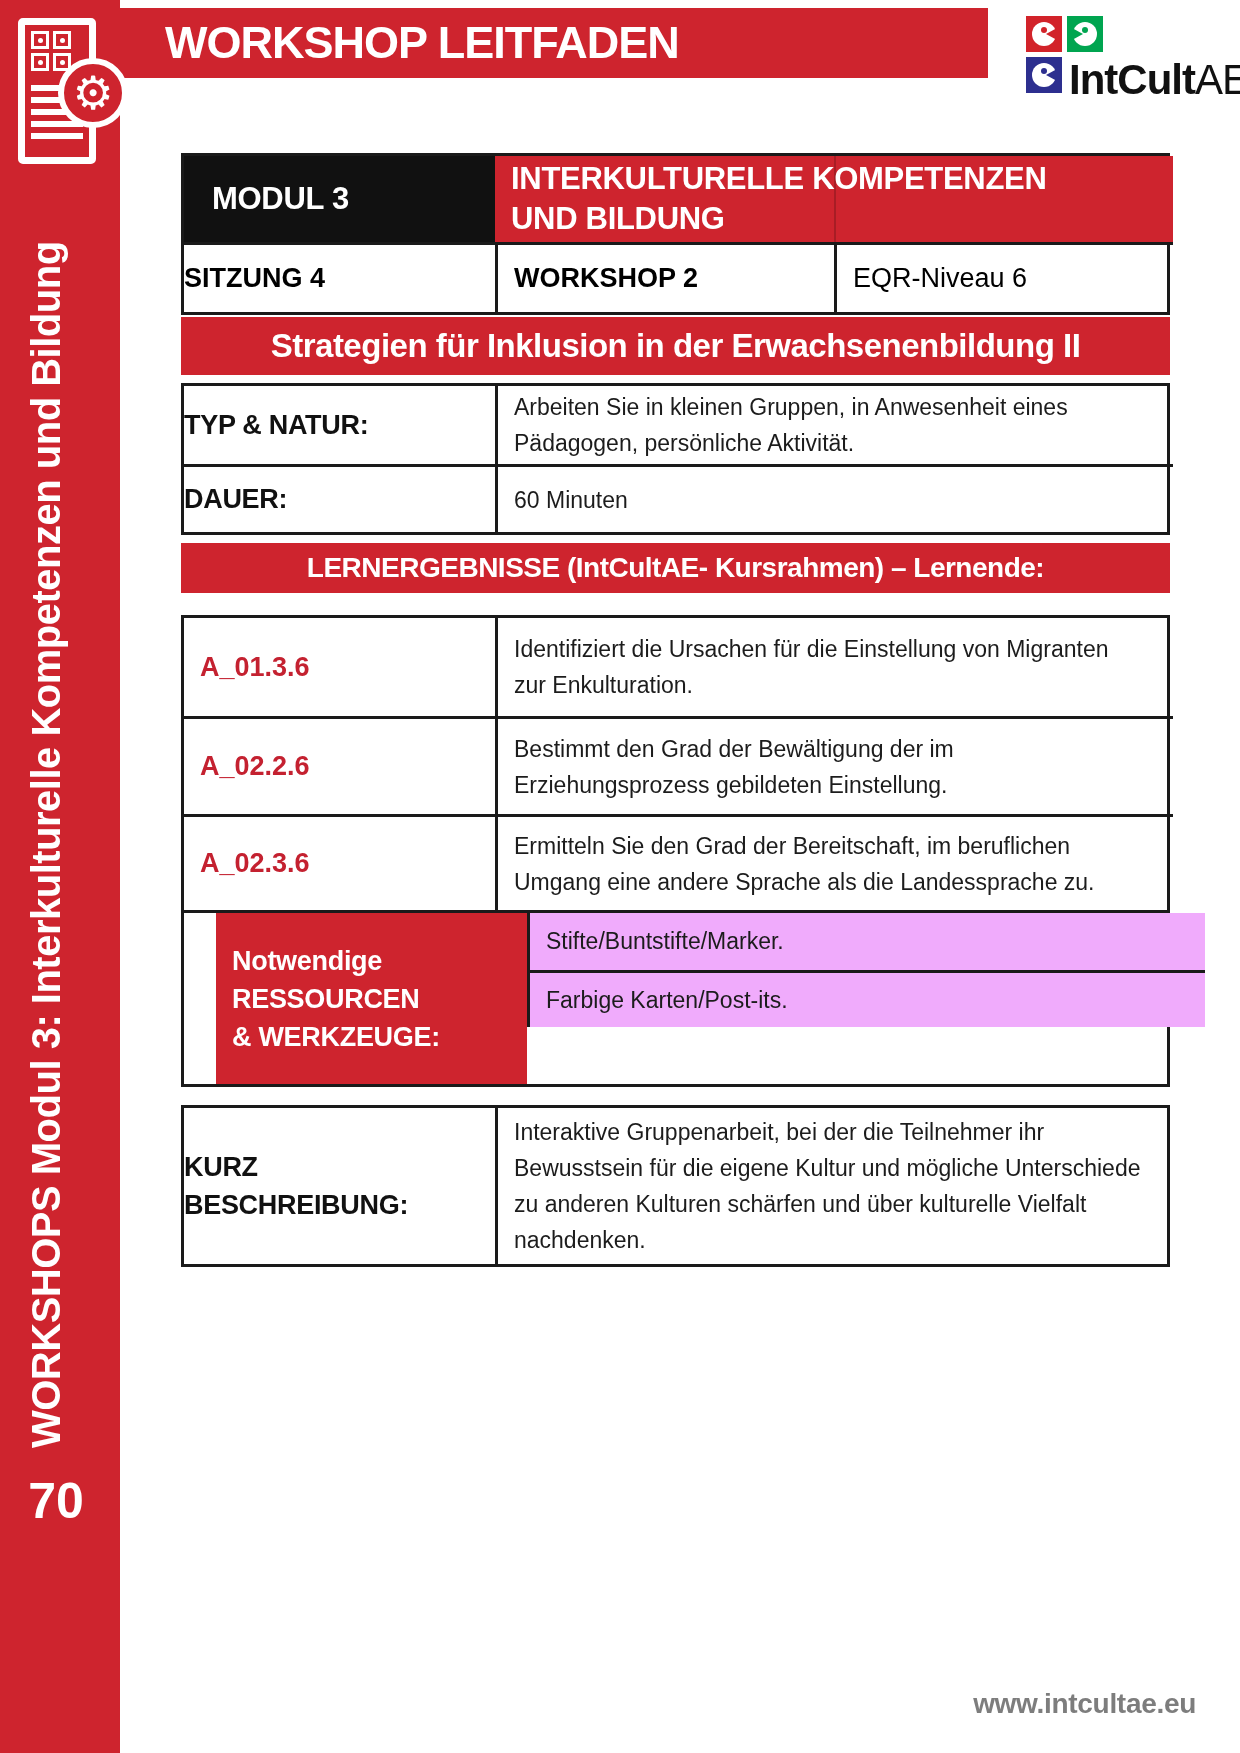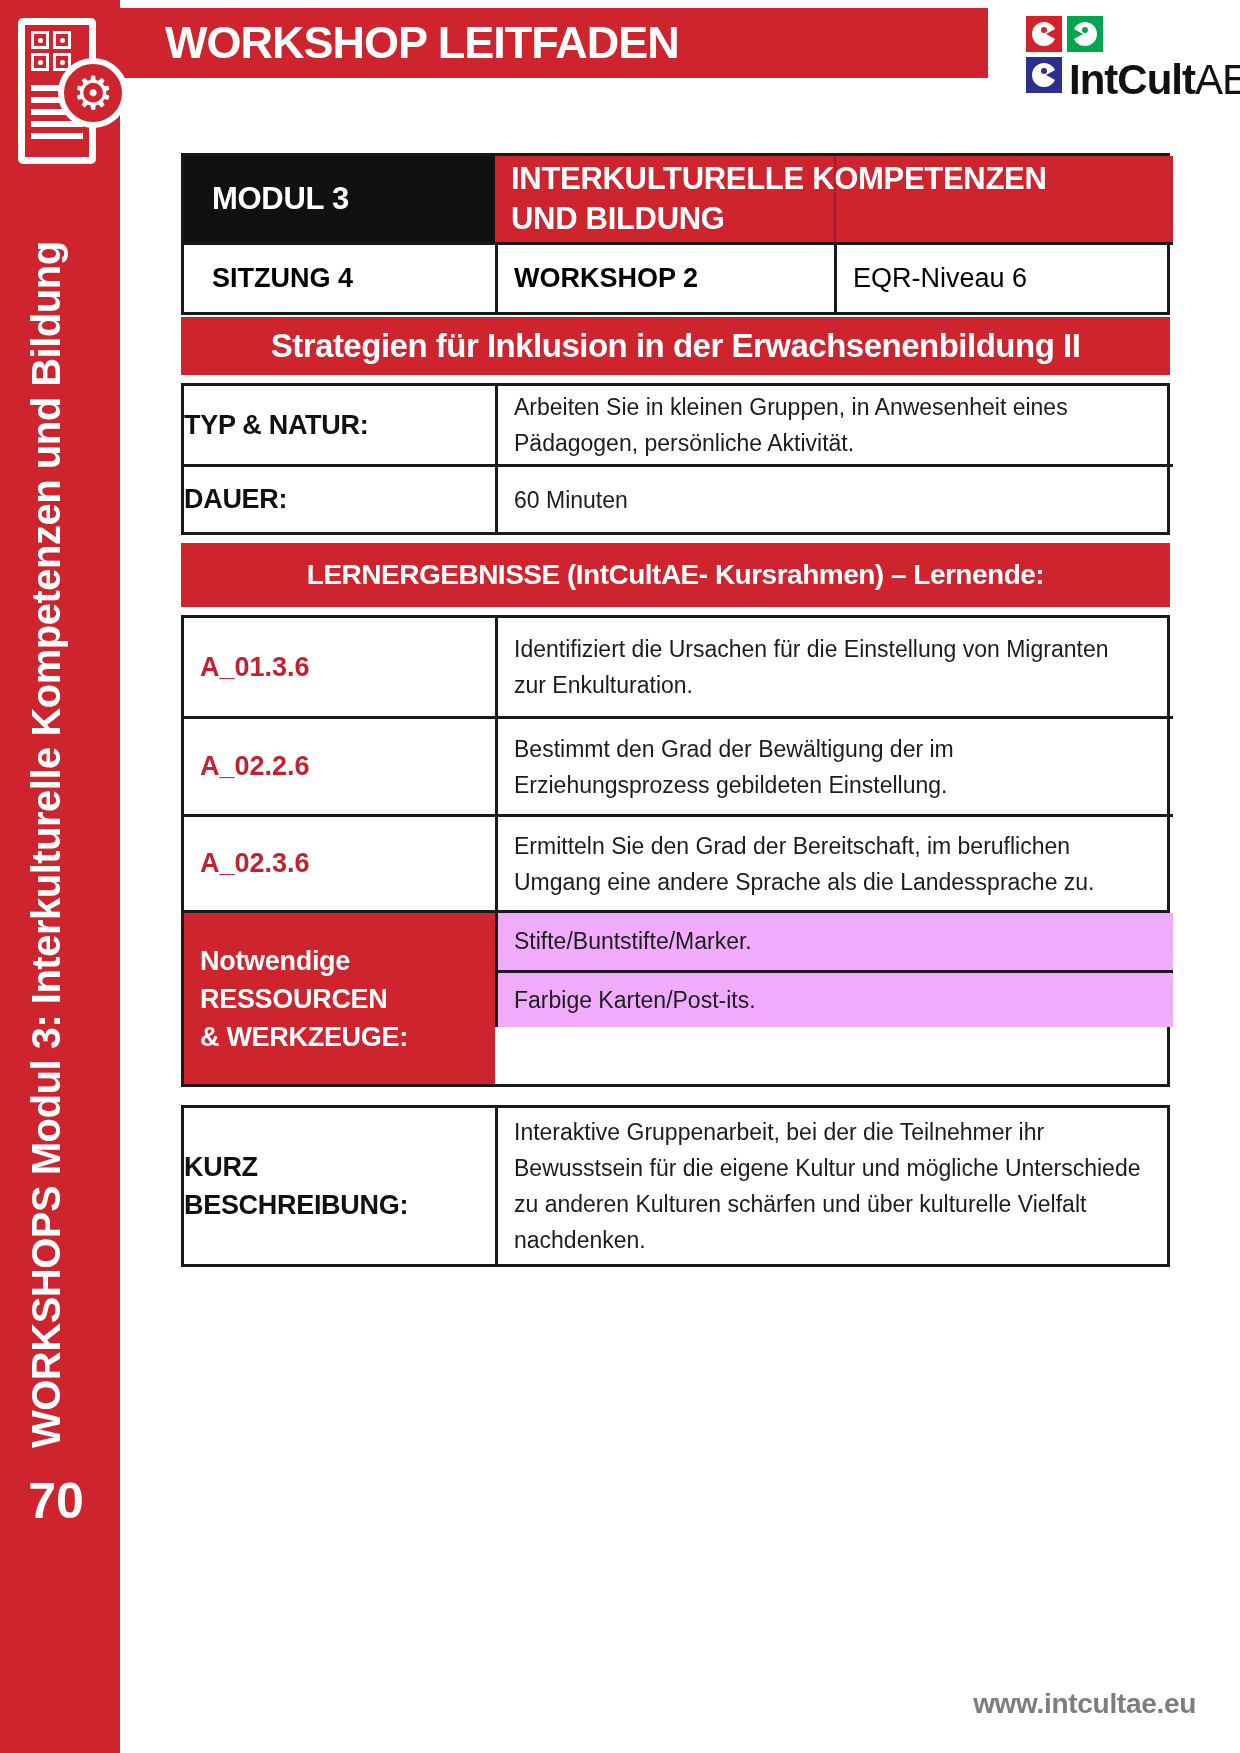--- a/index.html
+++ b/index.html
@@ -74,36 +74,36 @@
   .body-txt{font-size:23px;color:#1c1c1c;line-height:36px;padding:6px 28px 6px 16px;}
   .code{font-weight:bold;font-size:27px;color:#c42130;padding-left:16px;}
   
   #sec1{top:153px;}
   #sec1 .grid{grid-template-columns:311px 339px 339px;grid-template-rows:86px 70px;}
   .cell-module{grid-column:1;background:#111;color:#fff;font-weight:bold;font-size:31px;padding-left:28px;letter-spacing:-0.3px;}
   .cell-title{grid-column:2 / span 2;background:#ce242e;color:#fff;font-weight:bold;font-size:31px;
     line-height:40px;padding-left:16px;letter-spacing:-0.3px;position:relative;}
   .cell-title .tw{max-width:560px;}
   .cell-title::after{content:'';position:absolute;left:339px;top:0;bottom:0;width:2px;background:rgba(0,0,0,0.18);}
-  .cell-session{padding-left:28px;font-weight:bold;font-size:27px;}
+  .cell-session{font-weight:bold;font-size:27px;}
   .cell-workshop{font-weight:bold;font-size:27px;padding-left:16px;}
   .cell-eqr{font-weight:normal;font-size:27px;padding-left:16px;}
   
   #banner1{top:317px;height:58px;font-size:33px;}
   
   #sec2{top:383px;}
   #sec2 .grid{grid-template-columns:311px 678px;grid-template-rows:78px 68px;}
   
-  #banner2{top:543px;height:64px;font-size:28px;}
+  #banner2{top:543px;height:50px;font-size:28px;}
   
   #sec3{top:615px;}
   #sec3 .grid{grid-template-columns:311px 678px;grid-template-rows:98px 98px 96px;}
   
   #sec4{top:910px;}
-  #sec4 .grid{grid-template-columns:311px 678px;grid-template-rows:57px 57px 57px;}
+  #sec4 .grid{grid-template-columns:311px 678px;grid-template-rows:57px 57px 57px;padding-left:32px;}
   .res-label{grid-column:1;grid-row:1 / span 3;background:#ce242e;color:#fff;font-weight:bold;
     font-size:27px;line-height:38px;padding-left:16px;display:flex;align-items:center;letter-spacing:-0.3px;}
   .res-item{background:#f0abfc;font-size:23px;color:#1c1c1c;padding-left:16px;}
   
   #sec5{top:1105px;}
   #sec5 .grid{grid-template-columns:311px 678px;grid-template-rows:156px;}
   .lbl-lines span{display:block;line-height:38px;}
   
   .footer-url{position:absolute;right:44px;top:1688px;color:#7d7d7d;font-weight:bold;font-size:28px;letter-spacing:-0.3px;}
 </style>

